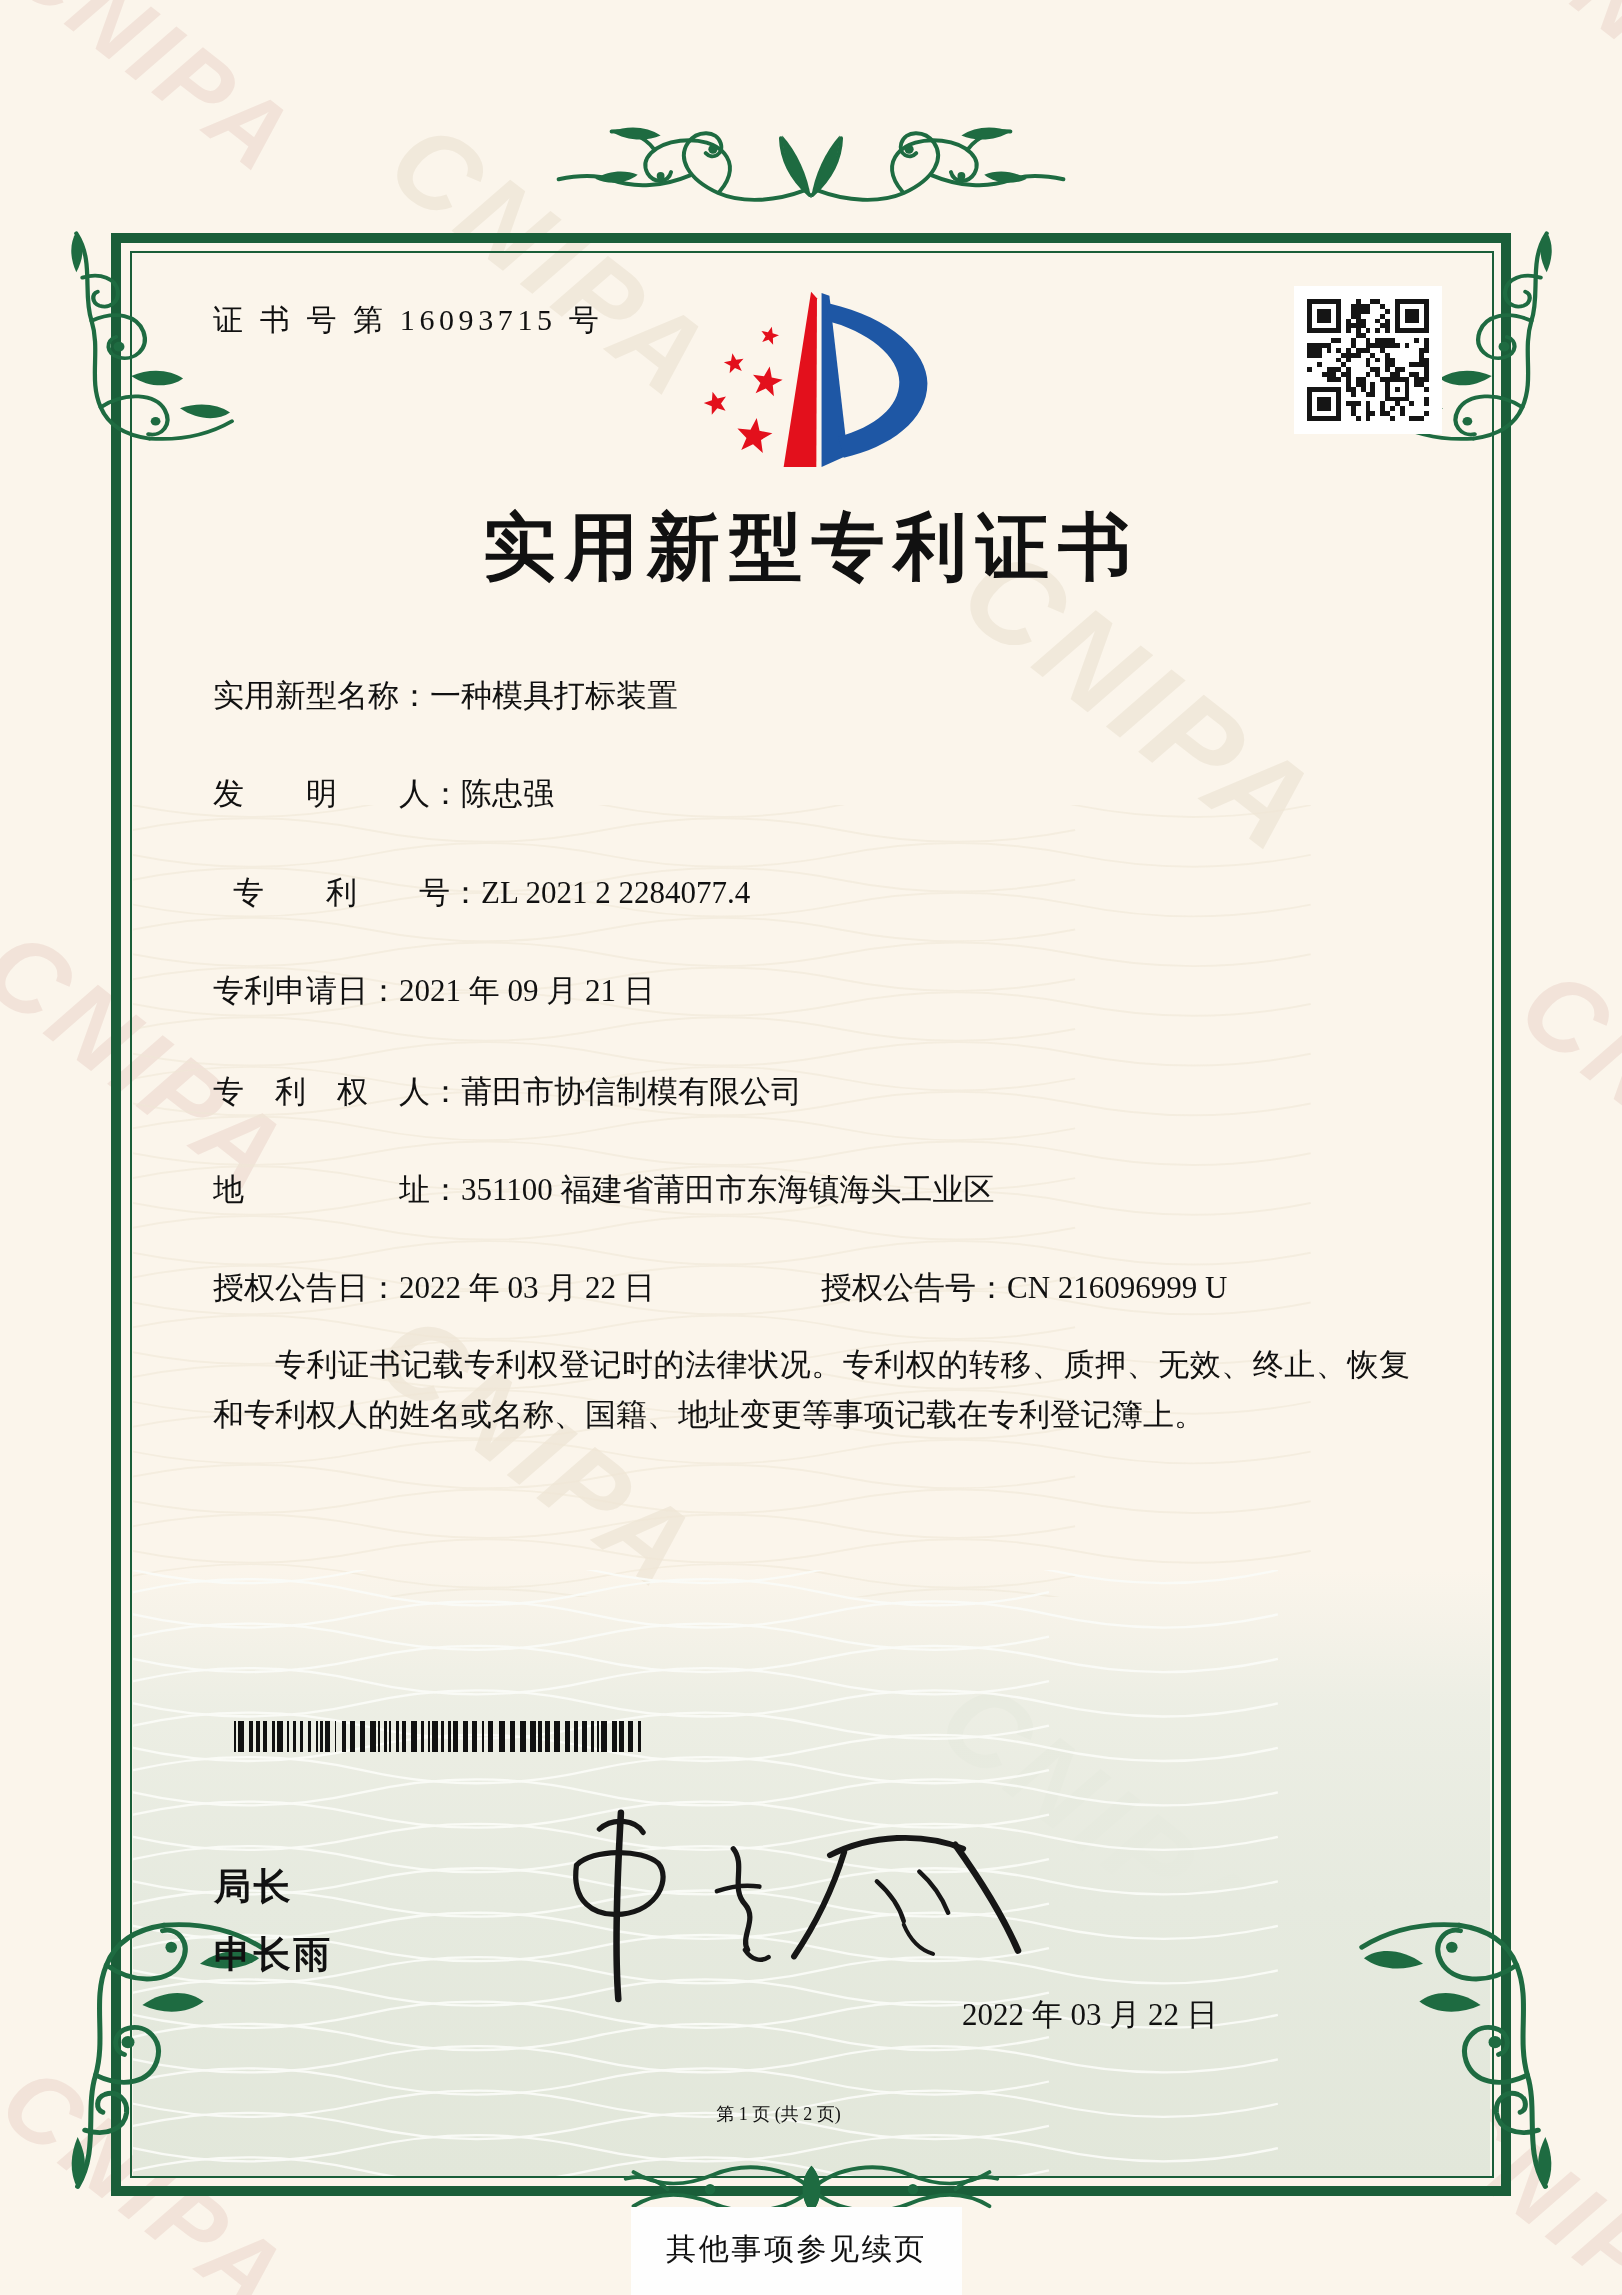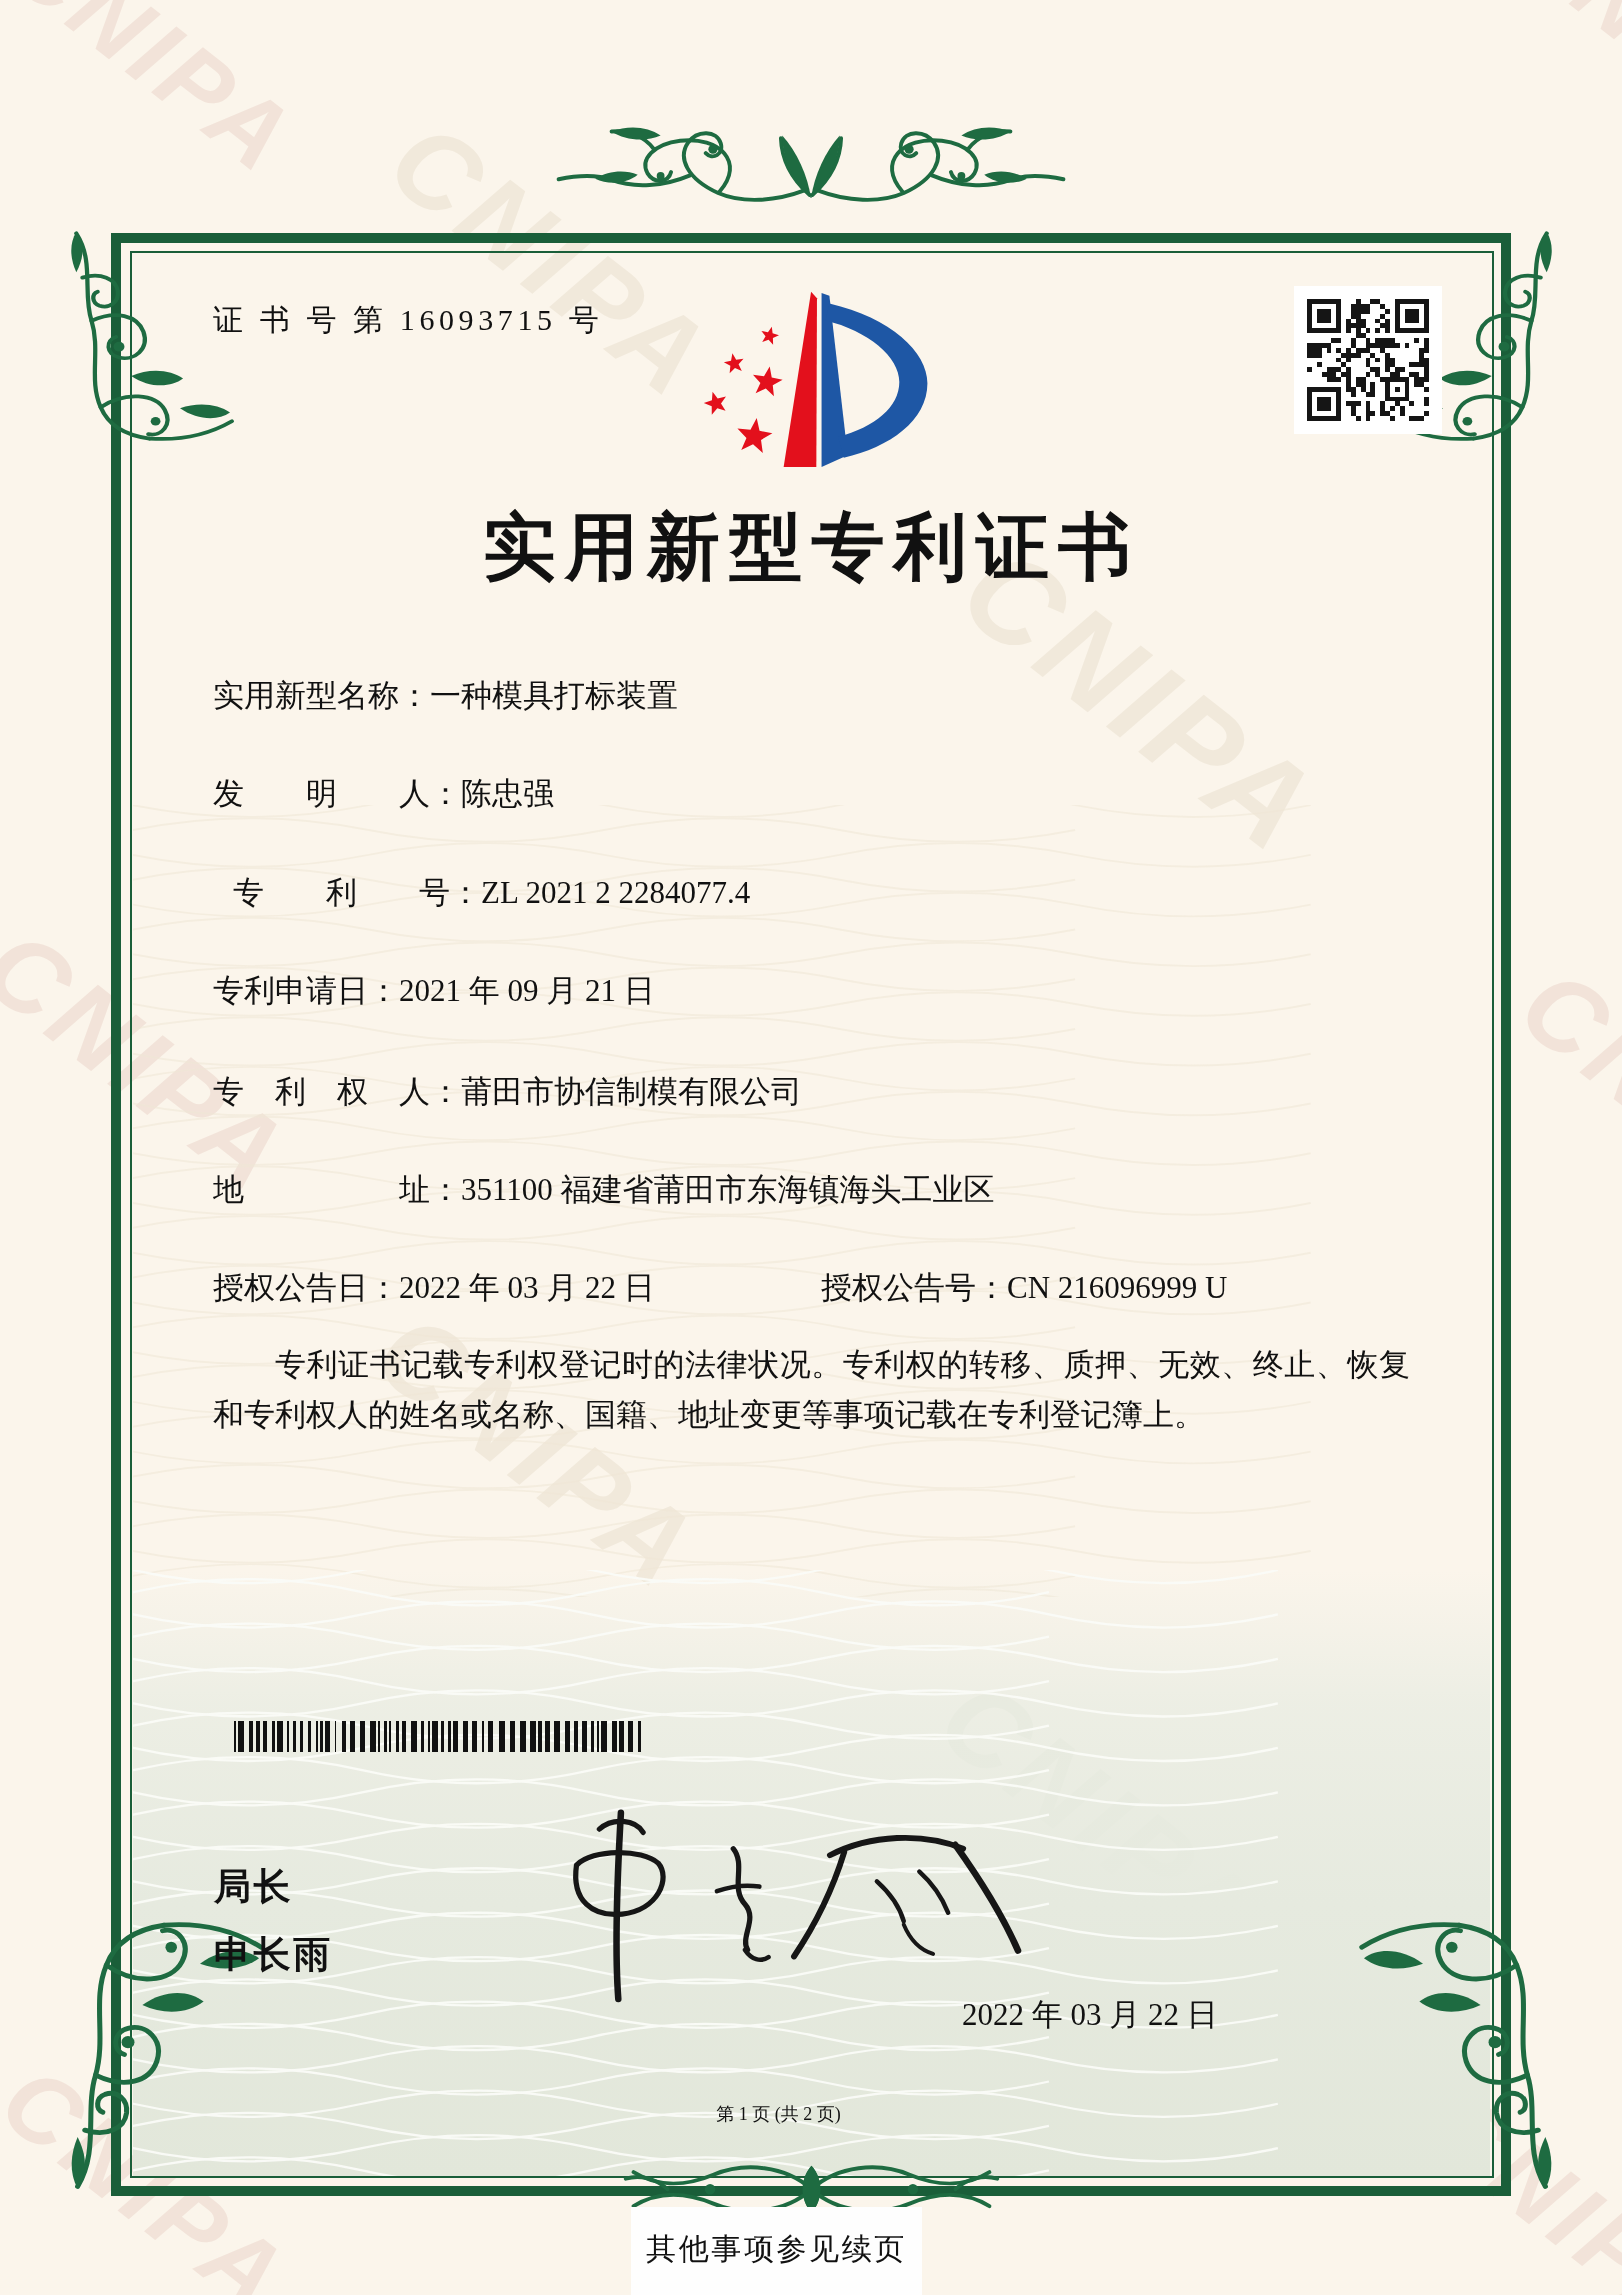--- a/index.html
+++ b/index.html
@@ -63,21 +63,21 @@
     font-family:"Liberation Sans","DejaVu Sans",sans-serif;
     font-weight:bold;font-size:37px;letter-spacing:2.6px;
   }
   .date-footer{
     left:962px;top:1994px;width:393px;text-align:left;font-size:31px;white-space:nowrap;
   }
   .page-indicator{
     left:582px;top:2102px;width:393px;text-align:center;font-size:18px;white-space:nowrap;
   }
   .cont-strip{
-    left:631px;top:2207px;width:291px;height:89px;
+    left:631px;top:2207px;width:331px;height:89px;
     background:#fefefe;
     text-align:center;
   }
   .cont-strip span{
     display:inline-block;margin-top:22px;font-size:30px;letter-spacing:2.6px;
   }
   
   .barcode{left:231px;top:1721px;width:415px;height:31px;}
   .qr-box{
     left:1294px;top:286px;width:148px;height:148px;background:#fff;

